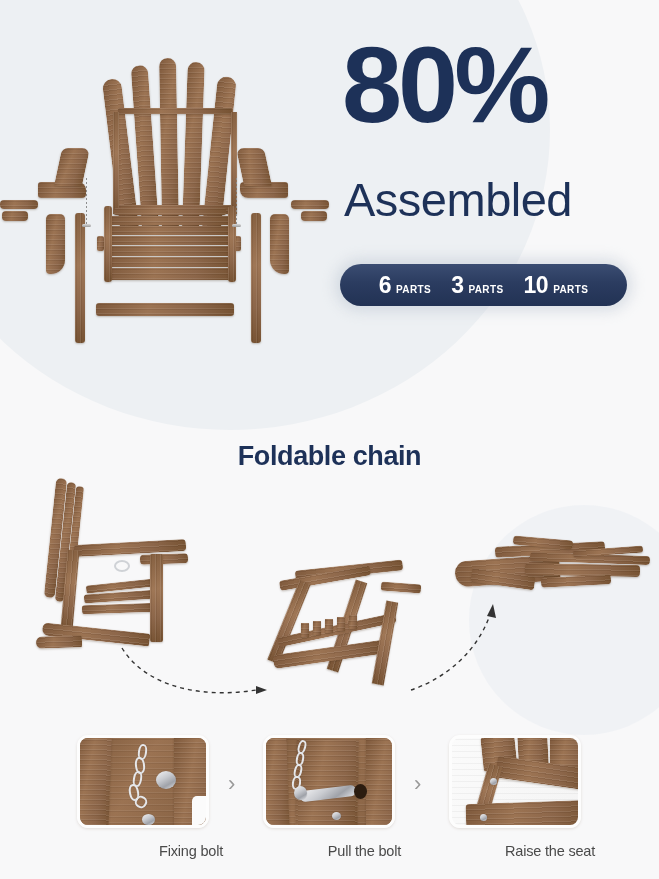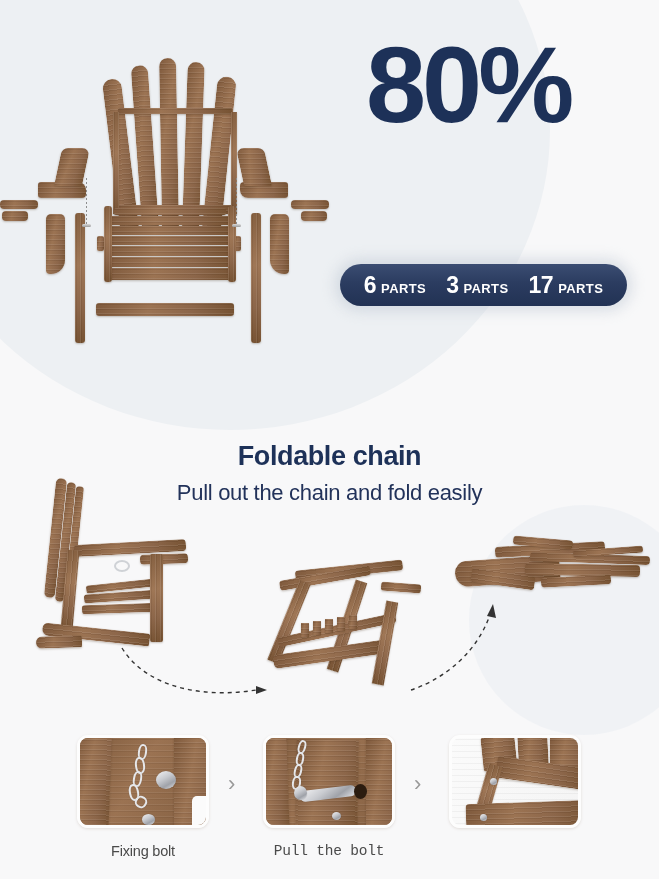--- a/index.html
+++ b/index.html
@@ -58,38 +58,38 @@
   }
   .screwhead {
     position: absolute; width: 9px; height: 3px; border-radius: 2px;
     background: linear-gradient(#d8d8d8,#9c9c9c);
   }
 
   
   .headline {
     position: absolute; left: 342px; top: 34px;
     font-size: 108px; line-height: .95; font-weight: 800;
-    letter-spacing: -4px; color: #1d3158; margin-left: 24px;
+    letter-spacing: -4px; color: #1d3158;
   }
   .subhead {
     position: absolute; left: 344px; top: 176px;
     font-size: 47px; line-height: 1; font-weight: 300;
     letter-spacing: -0.5px; color: #1d3158;
   }
   .badge {
     position: absolute; left: 340px; top: 264px;
     width: 287px; height: 42px; border-radius: 21px;
     background: linear-gradient(180deg,#3b4d72 0%,#2b3c60 45%,#223254 100%);
     box-shadow: 0 0 14px 5px rgba(180,190,205,.45);
     display: flex; align-items: center; justify-content: center; gap: 4px;
     color: #fff;
   }
   .badge .grp { display: flex; align-items: baseline; gap: 5px; padding: 0 8px; }
   .badge .num { font-size: 23px; font-weight: 800; letter-spacing: -.5px; }
-  .badge .unit { font-size: 13px; font-weight: 700; letter-spacing: .4px; }
+  .badge .unit { font-size: 10px; font-weight: 700; letter-spacing: .4px; }
 
   
   .mid-title {
     position: absolute; left: 0; right: 0; top: 441px; text-align: center;
     font-size: 27px; font-weight: 800; color: #1d3158; letter-spacing: -.4px;
   }
   .mid-sub {
     position: absolute; left: 0; right: 0; top: 480px; text-align: center;
     font-size: 22px; font-weight: 400; color: #22325a; letter-spacing: -.3px;
   }
@@ -121,21 +121,21 @@
       repeating-linear-gradient(to bottom,
         rgba(255,255,255,.08) 0 1px, rgba(0,0,0,.04) 1px 2px,
         rgba(255,255,255,.01) 2px 6px),
       linear-gradient(120deg,#fbfbfb,#f4f4f4);
   }
   .chev {
     position: absolute; top: 36px; font-size: 22px; color: #9a9a9a; font-weight: 300;
   }
   .cap {
     position: absolute; top: 843px; font-size: 14.5px; color: #4a4a4a;
-    text-align: center; width: 160px; letter-spacing: -.2px;
+    text-align: right; width: 160px; letter-spacing: -.2px;
   }
   .metal {
     position: absolute;
     background: linear-gradient(150deg,#f2f2f4 0%,#c9cbd0 40%,#9fa2a9 70%,#e2e3e7 100%);
     box-shadow: 0 0 1px rgba(0,0,0,.3);
   }
   .link {
     position: absolute; border: 2px solid #e6e7ea; border-radius: 45%;
     box-shadow: 0 0 1px rgba(90,90,90,.6);
   }
@@ -211,39 +211,39 @@
         <div class="screwline" style="left:6px;top:0;height:48px;"></div>
         <div class="screwhead" style="left:2px;top:46px;"></div>
       </div>
       <div style="position:absolute;left:222px;top:150px;">
         <div class="screwline" style="left:6px;top:0;height:48px;"></div>
         <div class="screwhead" style="left:2px;top:46px;"></div>
       </div>
     </div>
 
     <div class="headline">80%</div>
+    <div class="subhead">Assembled</div>
 
     <div class="badge">
       <span class="grp">
         <span class="num">6</span>
         <span class="unit">PARTS</span>
       </span>
       <span class="grp">
         <span class="num">3</span>
         <span class="unit">PARTS</span>
       </span>
       <span class="grp">
-        <span class="num">17</span>
+        <span class="num">10</span>
         <span class="unit">PARTS</span>
       </span>
     </div>
   </div>
 
   <div class="mid-title">Foldable chain</div>
-  <div class="mid-sub">Pull out the chain and fold easily</div>
 
   <div class="circle-bg"></div>
 
   <div class="stage" style="left:28px;top:478px;width:190px;height:195px;">
 
     <div class="wood" style="left:22px;top:0px;width:11px;height:120px;border-radius:7px;transform:rotate(6deg);"></div>
     <div class="wood" style="left:33px;top:4px;width:9px;height:120px;border-radius:7px;transform:rotate(6deg);"></div>
     <div class="wood" style="left:42px;top:8px;width:8px;height:118px;border-radius:7px;transform:rotate(6deg);"></div>
 
     <div class="wood" style="left:46px;top:64px;width:112px;height:12px;border-radius:4px;transform:rotate(-3deg);"></div>
@@ -347,15 +347,16 @@
       <div class="wood" style="left:98px;top:-4px;width:38px;height:34px;border-radius:3px;"></div>
       <div class="wood" style="left:44px;top:24px;width:92px;height:22px;border-radius:4px;transform:rotate(8deg);"></div>
       <div class="wood v" style="left:28px;top:26px;width:14px;height:62px;transform:rotate(16deg);"></div>
       <div class="wood" style="left:14px;top:64px;width:124px;height:32px;border-radius:4px;transform:rotate(-2deg);"></div>
       <div class="metal" style="left:38px;top:40px;width:7px;height:7px;border-radius:50%;"></div>
       <div class="metal" style="left:28px;top:76px;width:7px;height:7px;border-radius:50%;"></div>
     </div>
   </div>
 
   <div class="cap" style="left:63px;">Fixing bolt</div>
-  <div class="cap" style="left:249px;font-family:Liberation Mono, monospace;">Pull the bolt</div>
+  <div class="cap" style="left:241px;">Pull the bolt</div>
+  <div class="cap" style="left:435px;">Raise the seat</div>
 
 </div>
 
 </body></html>

